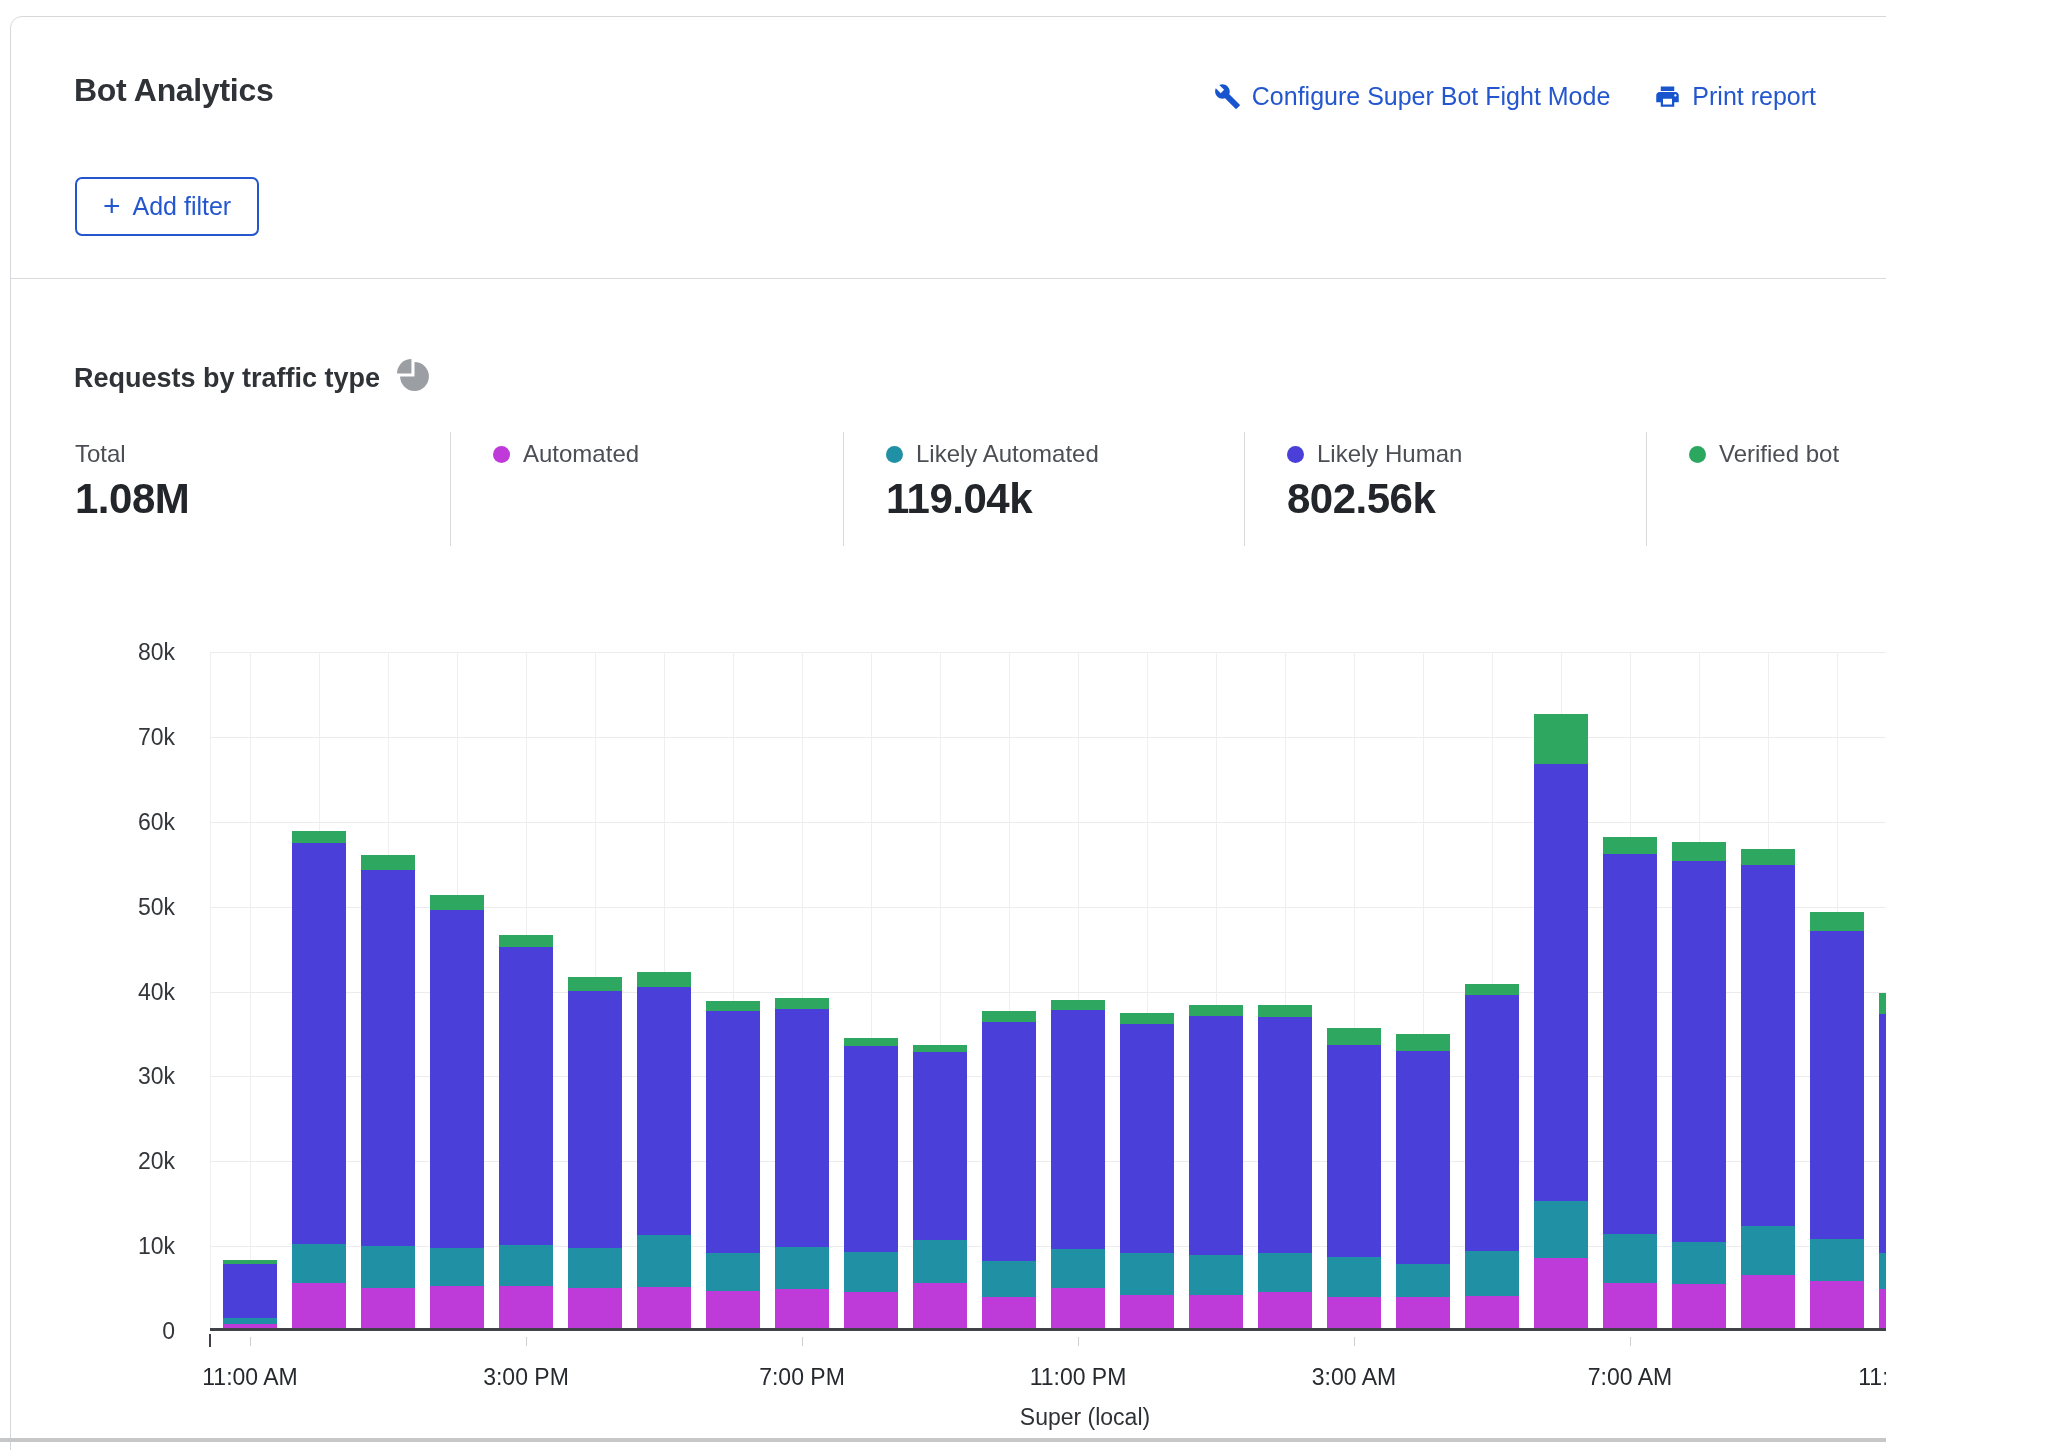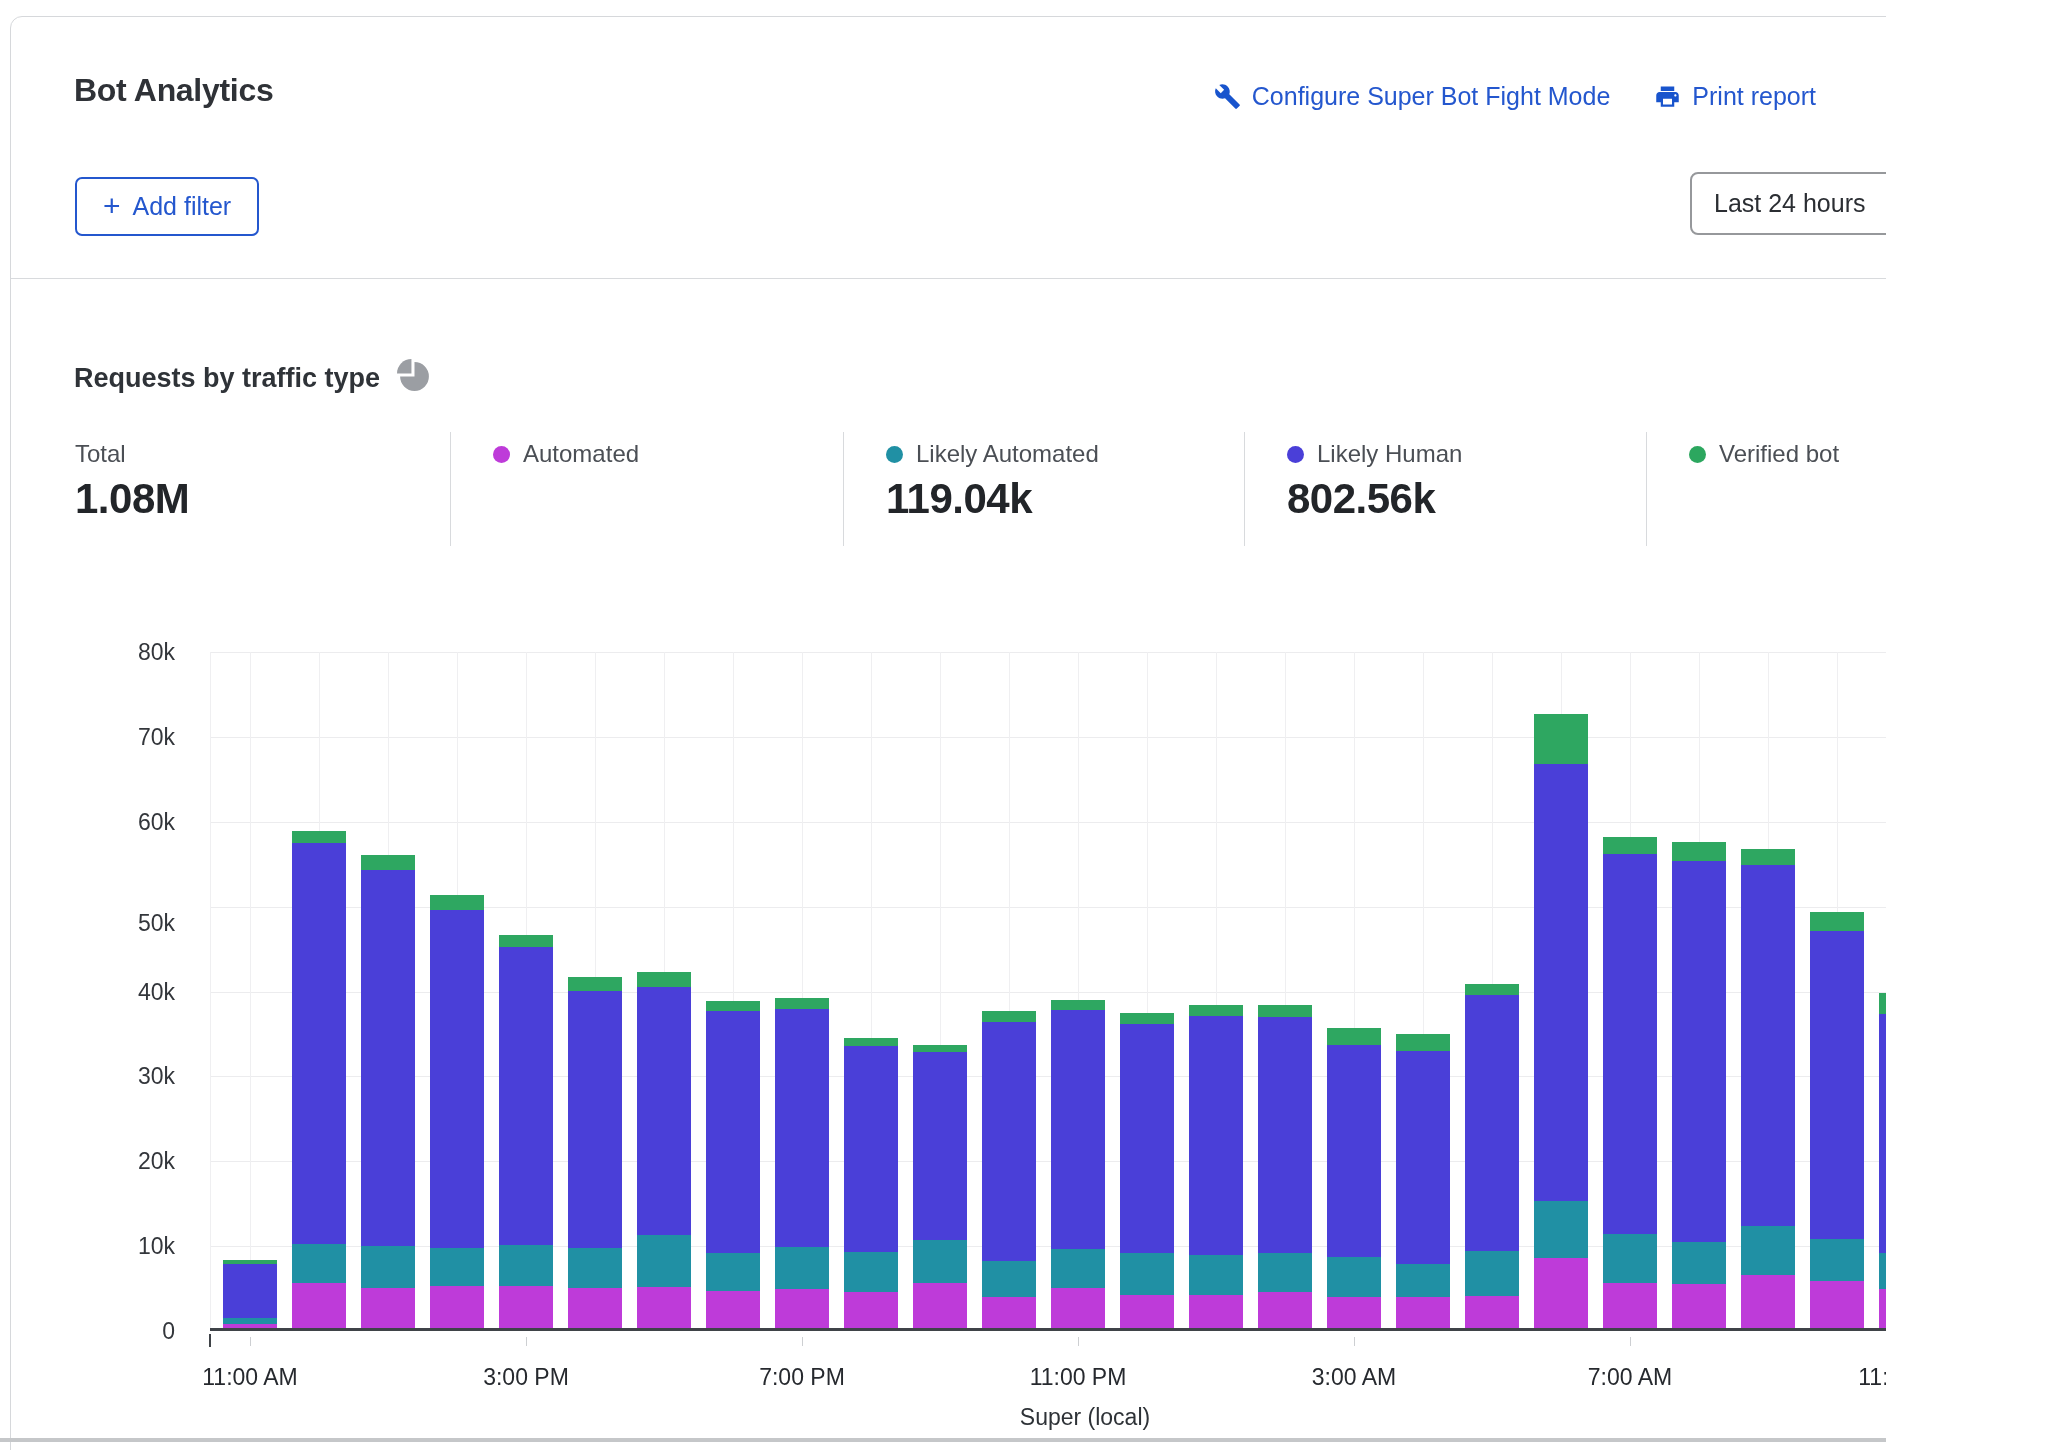--- a/index.html
+++ b/index.html
@@ -85,24 +85,20 @@
       </span>
       <span>Print report</span>
     </div>
   </div>
 
   <button class="add-filter-btn">
     <span class="plus-glyph">+</span>
     <span>Add filter</span>
   </button>
 
-  <div class="time-range">
-    <span class="time-range-value">Last 24 hours</span>
-    <span class="caret"></span>
-  </div>
 
   <div class="header-divider"></div>
 
   <div class="section-title-row">
     <span class="section-title">Requests by traffic type</span>
     <span>
       <svg width="37" height="37" viewBox="0 0 36 36">
         <path d="M18,18 L18,4 A14,14 0 1 1 4,18 Z" fill="#9B9EA3"></path>
         <path d="M15,15 L1,15 A14,14 0 0 1 15,1 Z" fill="#9B9EA3"></path>
       </svg>
@@ -331,21 +327,21 @@
           <div class="bar-seg" style="bottom: 39.0425px; height: 35.6475px; background: rgb(32, 144, 164);"></div>
           <div class="bar-seg" style="bottom: 74.69px; height: 239.347px; background: rgb(74, 63, 216);"></div>
           <div class="bar-seg" style="bottom: 314.038px; height: 21.2188px; background: rgb(46, 167, 97);"></div>
         </div>
       </div>
     <div class="origin-tick"></div>
     <div class="xaxis-title">Super (local)</div>
   <div class="ytick" style="top: 39px;">80k</div>
       <div class="ytick" style="top: 123.875px;">70k</div>
       <div class="ytick" style="top: 208.75px;">60k</div>
-      <div class="ytick" style="top: 293.625px; margin-top: 16px;">50k</div>
+      <div class="ytick" style="top: 293.625px;">50k</div>
       <div class="ytick" style="top: 378.5px;">40k</div>
       <div class="ytick" style="top: 463.375px;">30k</div>
       <div class="ytick" style="top: 548.25px;">20k</div>
       <div class="ytick" style="top: 633.125px;">10k</div>
       <div class="ytick" style="top: 718px;">0</div>
       <div class="xtick-label" style="left: 150px;">11:00 AM</div>
       <div class="xtick-mark" style="left: 250px;"></div>
       <div class="xtick-label" style="left: 426px;">3:00 PM</div>
       <div class="xtick-mark" style="left: 526px;"></div>
       <div class="xtick-label" style="left: 702px;">7:00 PM</div>

